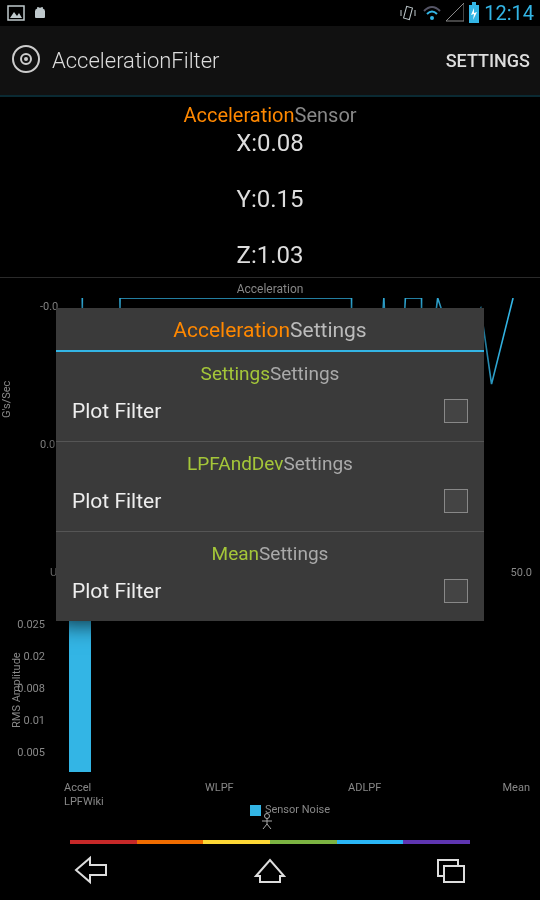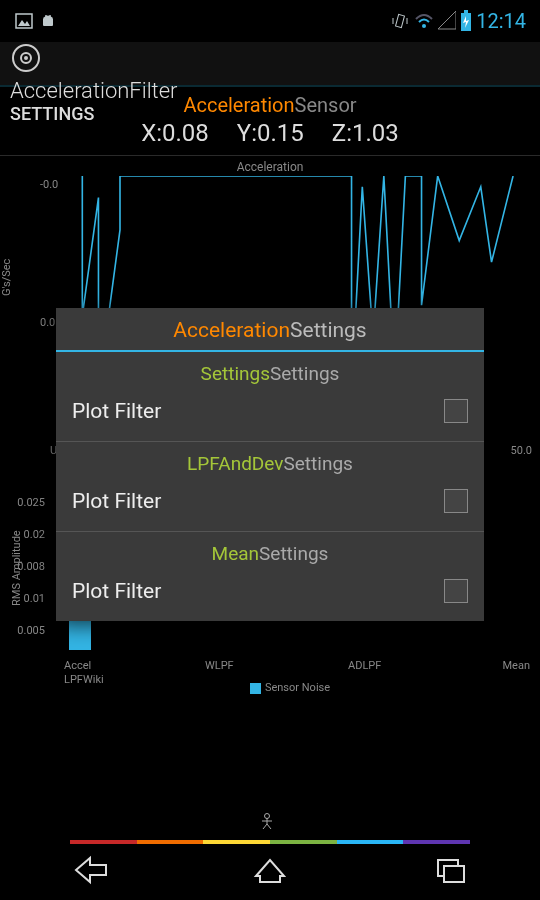--- a/index.html
+++ b/index.html
@@ -8,52 +8,51 @@
     height: 900px;
     background: #000;
     font-family: Roboto, Arial, sans-serif;
     color: #ccc;
     overflow: hidden;
     position: relative;
   }
 
   
   .statusbar {
-    height: 42px;
+    height: 26px;
     background: #000;
     display: flex;
     align-items: center;
-    padding: 0 14px;
+    padding: 0 6px;
     color: #bfc9cc;
   }
   .statusbar .left { display: flex; gap: 4px; }
   .statusbar .spacer { flex: 1; }
   .statusbar .right { display: flex; align-items: center; gap: 4px; }
   .statusbar .clock { color: #33b5e5; font-size: 20px; }
 
   
   .actionbar {
-    height: 45px;
+    height: 71px;
     background: #111;
     border-bottom: 2px solid #0a2a33;
     display: flex;
-    align-items: flex-start;
+    align-items: center;
     padding: 0 10px;
     color: #ccc;
-    flex-direction: column;
   }
   .actionbar .app-icon { margin-right: 10px; }
   .actionbar .title { font-size: 22px; font-weight: 300; color: #ddd; flex: 1; }
   .actionbar .settings { font-size: 18px; font-weight: 500; color: #ddd; }
 
   
   .sensor-section { text-align: center; padding: 6px 0 8px; }
   .sensor-title span.accent { color: #ff8800; font-size: 20px; }
   .sensor-title span.dim { color: #888; font-size: 20px; }
-  .sensor-values { font-size: 24px; color: #ddd; margin-top: 2px; display: flex; justify-content: center; gap: 28px; }
+  .sensor-values { font-size: 24px; color: #ddd; margin-top: 2px; display: flex; justify-content: center; gap: 28px; flex-direction: column; }
   hr.divider { border: 0; border-top: 1px solid #2a2a2a; }
 
   
   .chart-area { position: relative; height: 640px; }
   .chart-title { position: absolute; left: 0; right: 0; top: 4px; text-align: center; font-size: 12px; color: #888; }
   .chart-svg { position: absolute; top: 20px; left: 50px; right: 10px; height: 280px; }
   .ylabel-top { position: absolute; left: 0; top: 140px; transform: rotate(-90deg); transform-origin: left top; font-size: 11px; color: #888; }
   .ytick { position: absolute; left: 40px; font-size: 11px; color: #888; }
   .xlabel-bottom { position: absolute; left: 50px; top: 288px; font-size: 11px; color: #888; }
   .xlabel-bottom.r { left: auto; right: 8px; }

